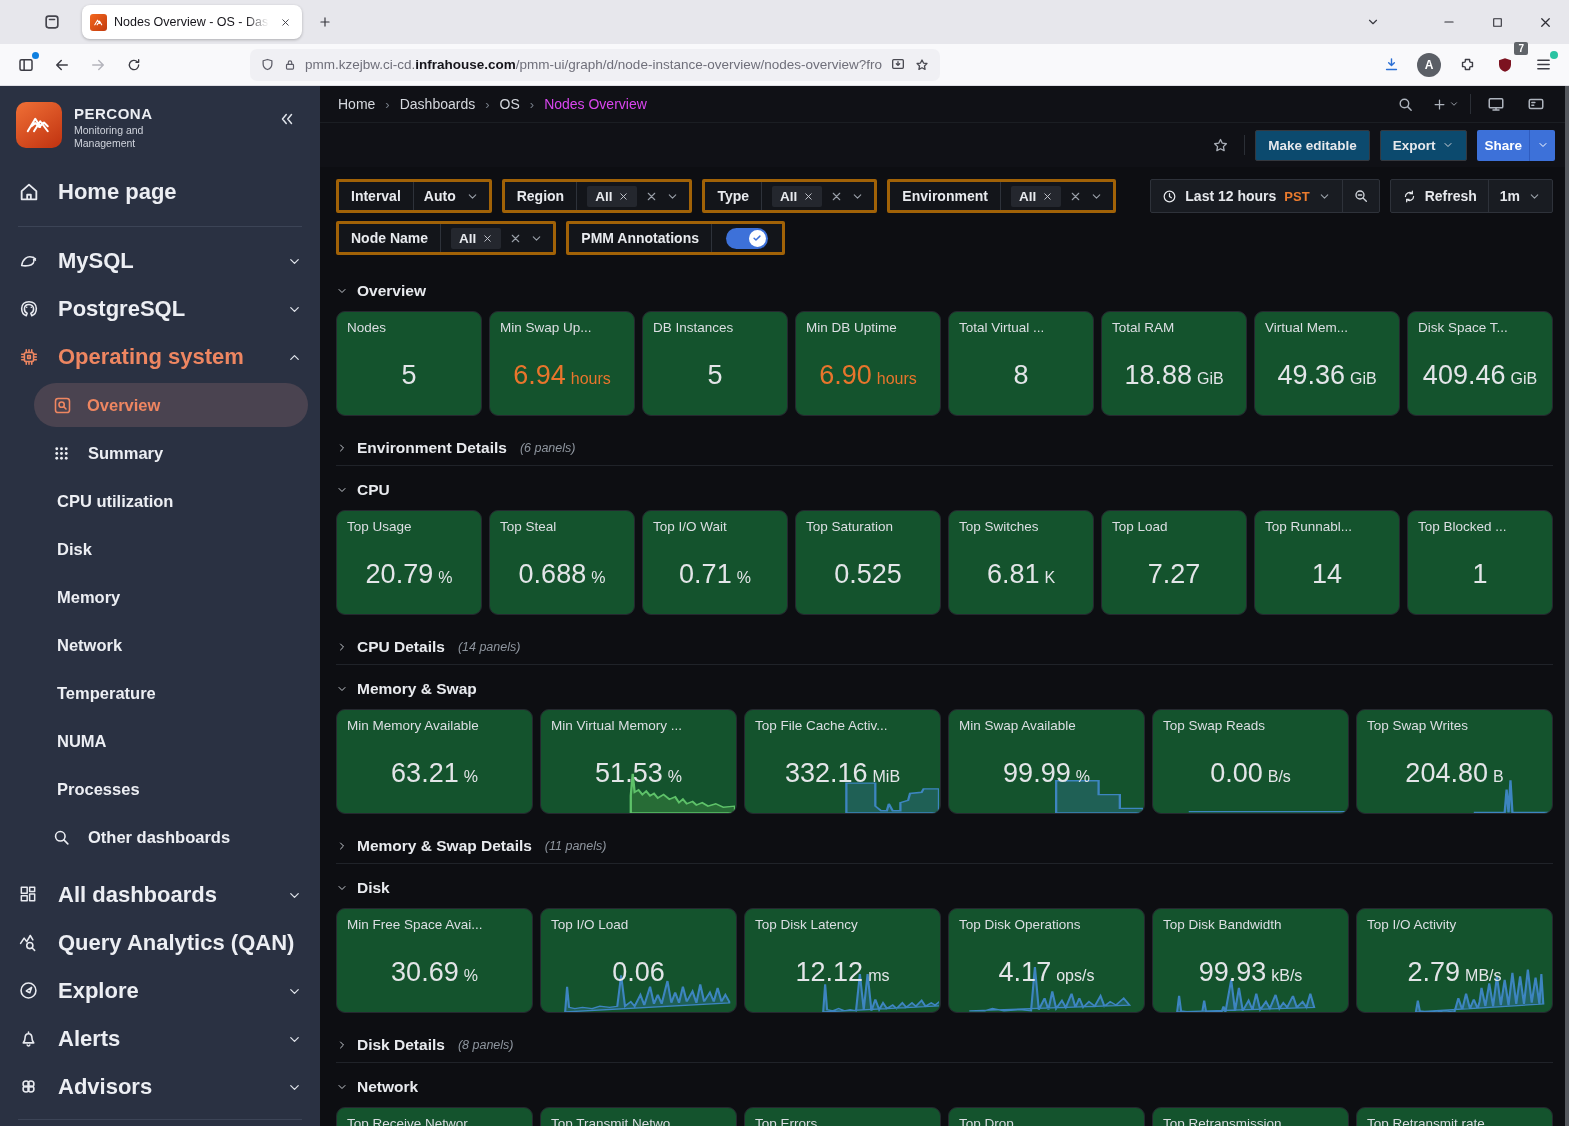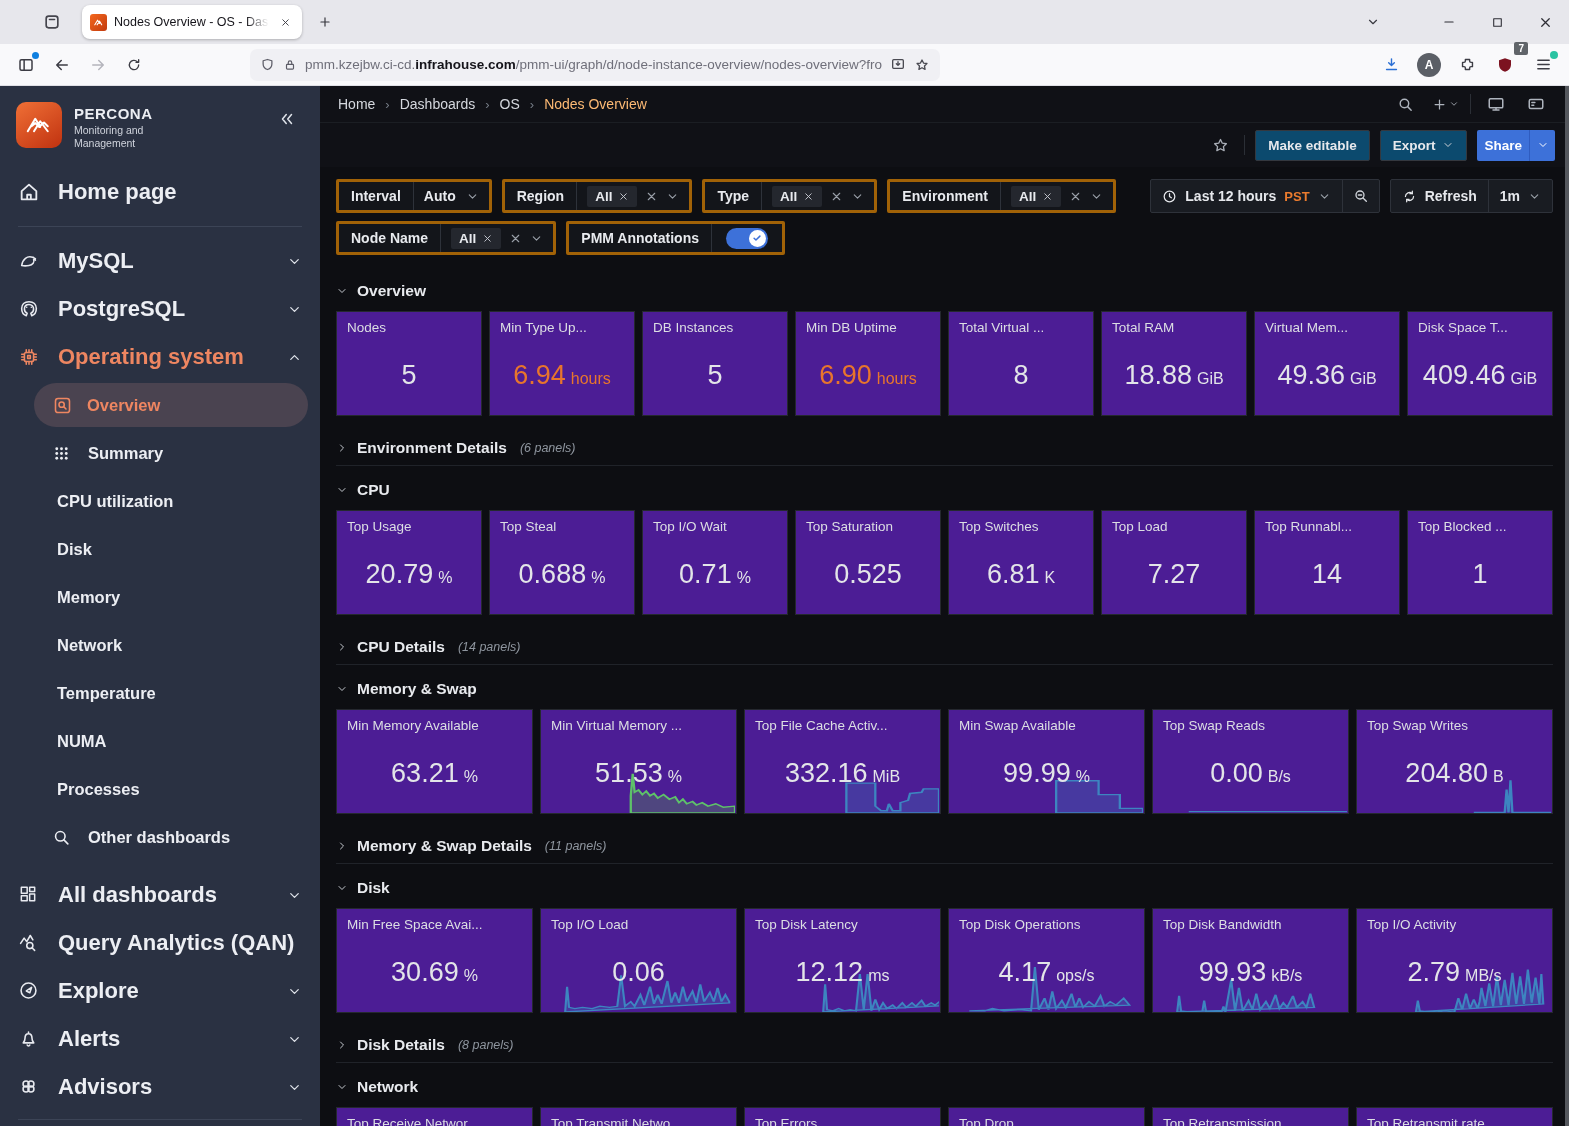--- a/index.html
+++ b/index.html
@@ -56,21 +56,21 @@
   .sfoot{height:1px;background:#3c4456;margin:8px 18px 0}
 
   
   .main{flex:1;position:relative;background:#0d0e12;overflow:hidden}
   .sbar{position:absolute;right:0;top:0;bottom:0;width:4px;background:#17181c}
   .sthumb{position:absolute;right:0;top:0;width:4px;height:1040px;background:#55585e}
 
   .crumbbar{height:37px;display:flex;align-items:center;padding:0 18px;border-bottom:1px solid #1b1e23;background:#101116}
   .crumb{display:flex;align-items:center;gap:10px;font-size:14px;color:#d5d8de}
   .crumb .sep{color:#767d87;font-size:13px}
-  .crumb .cur{color:#fdba74}
+  .crumb .cur{color:#d946ef}
   .navicons{margin-left:auto;display:flex;align-items:center;gap:10px;color:#aeb4bd}
   .nvb{width:30px;height:28px;display:flex;align-items:center;justify-content:center;border-radius:3px}
   .plusgrp{display:flex;align-items:center;gap:2px}
   .vdiv{width:1px;height:20px;background:#2b2f36}
 
   .actbar{height:44px;display:flex;align-items:center;justify-content:flex-end;padding:0 14px;gap:10px;background:#101116}
   .starbtn{color:#a8adb6;width:28px;height:28px;display:flex;align-items:center;justify-content:center}
   .btn{height:31px;border:1px solid #34383f;background:#0c4a6e;color:#e6e8ec;font-size:13.5px;font-weight:600;border-radius:2px;display:flex;align-items:center;padding:0 12px;gap:7px}
   .btn .bchev{color:#cdd1d7}
   .share{display:flex;height:31px;border-radius:2px;overflow:hidden}
@@ -97,21 +97,21 @@
   .sq{width:36px;justify-content:center;display:flex;align-items:center;color:#cfd3d9}
 
   
   .shead{display:flex;align-items:center;gap:9px;margin:10px 16px 6px;height:28px}
   .shead .sch{color:#c4c8ce}
   .shead .st{font-size:15.5px;font-weight:600;color:#e8eaee}
   .shead .cnt{font-size:12.5px;font-style:italic;color:#8e959e;margin-left:4px}
   .shead.collapsed{border-bottom:1px solid #202329;height:36px;margin:4px 16px}
 
   .prow{display:flex;gap:7px;margin:2px 16px 14px}
-  .panel{flex:1;height:105px;background:#4c1d95;border:1px solid #25282f;border-radius:0;position:relative;overflow:hidden}
+  .panel{flex:1;height:105px;background:#14532d;border:1px solid #25282f;border-radius:9px;position:relative;overflow:hidden}
   .ptitle{font-size:13.5px;color:#dcdee3;padding:8px 10px 0;white-space:nowrap;overflow:hidden;text-overflow:ellipsis}
   .pval{position:absolute;left:0;right:0;bottom:24px;text-align:center;z-index:2;color:#e3e5e8;font-weight:500}
   .pval .v{font-size:27px}
   .pval .u{font-size:16px;margin-left:5px}
   .pval .u:empty{margin:0}
   .pval.orange{color:#e8752c}
   .spark{position:absolute;left:1px;right:1px;bottom:0;height:46px;width:calc(100% - 2px);z-index:1}
   .netrow .panel{height:105px}
   .netwrap{height:59px;overflow:hidden;margin:2px 16px 0}
   .netwrap .prow{margin:0}
@@ -657,21 +657,21 @@
           </svg>
         </span>
       <span class="st">Overview</span>
     </div>
     <div class="prow">
       <div class="panel">
           <div class="ptitle">Nodes</div>
           <div class="pval"><span class="v">5</span><span class="u"></span></div>
         </div>
       <div class="panel">
-          <div class="ptitle">Min Type Up...</div>
+          <div class="ptitle">Min Swap Up...</div>
           <div class="pval orange"><span class="v">6.94</span><span class="u">hours</span></div>
         </div>
       <div class="panel">
           <div class="ptitle">DB Instances</div>
           <div class="pval"><span class="v">5</span><span class="u"></span></div>
         </div>
       <div class="panel">
           <div class="ptitle">Min DB Uptime</div>
           <div class="pval orange"><span class="v">6.90</span><span class="u">hours</span></div>
         </div>

